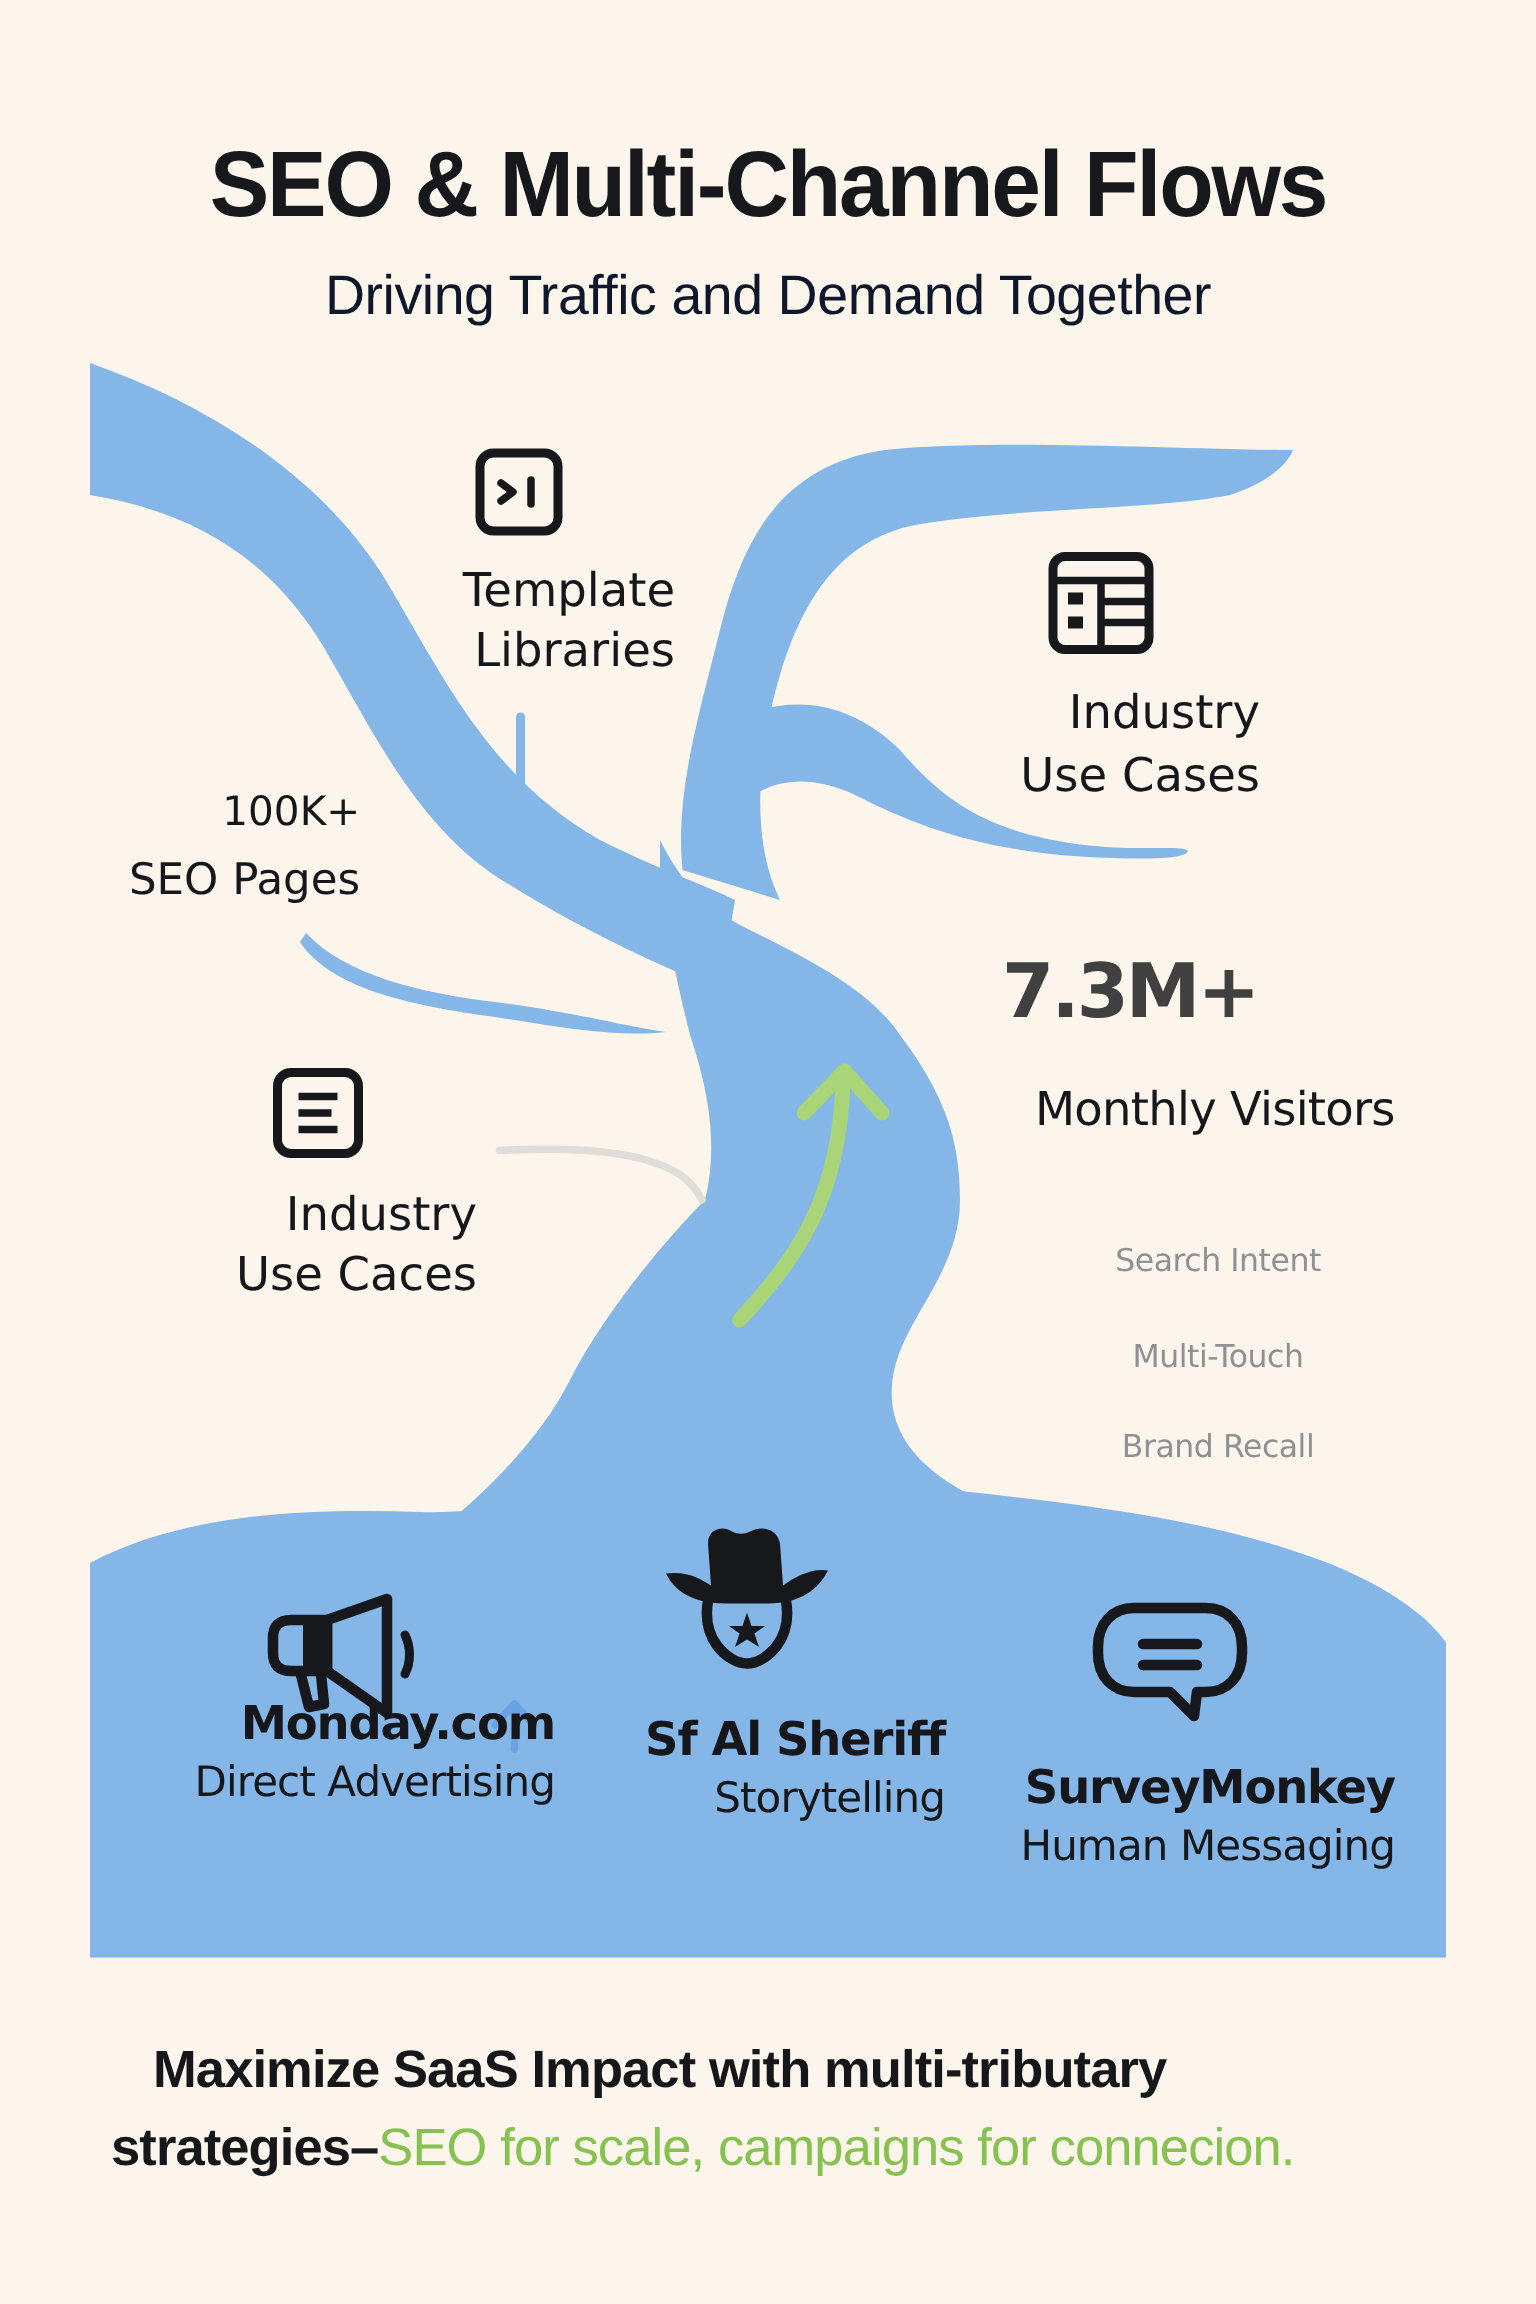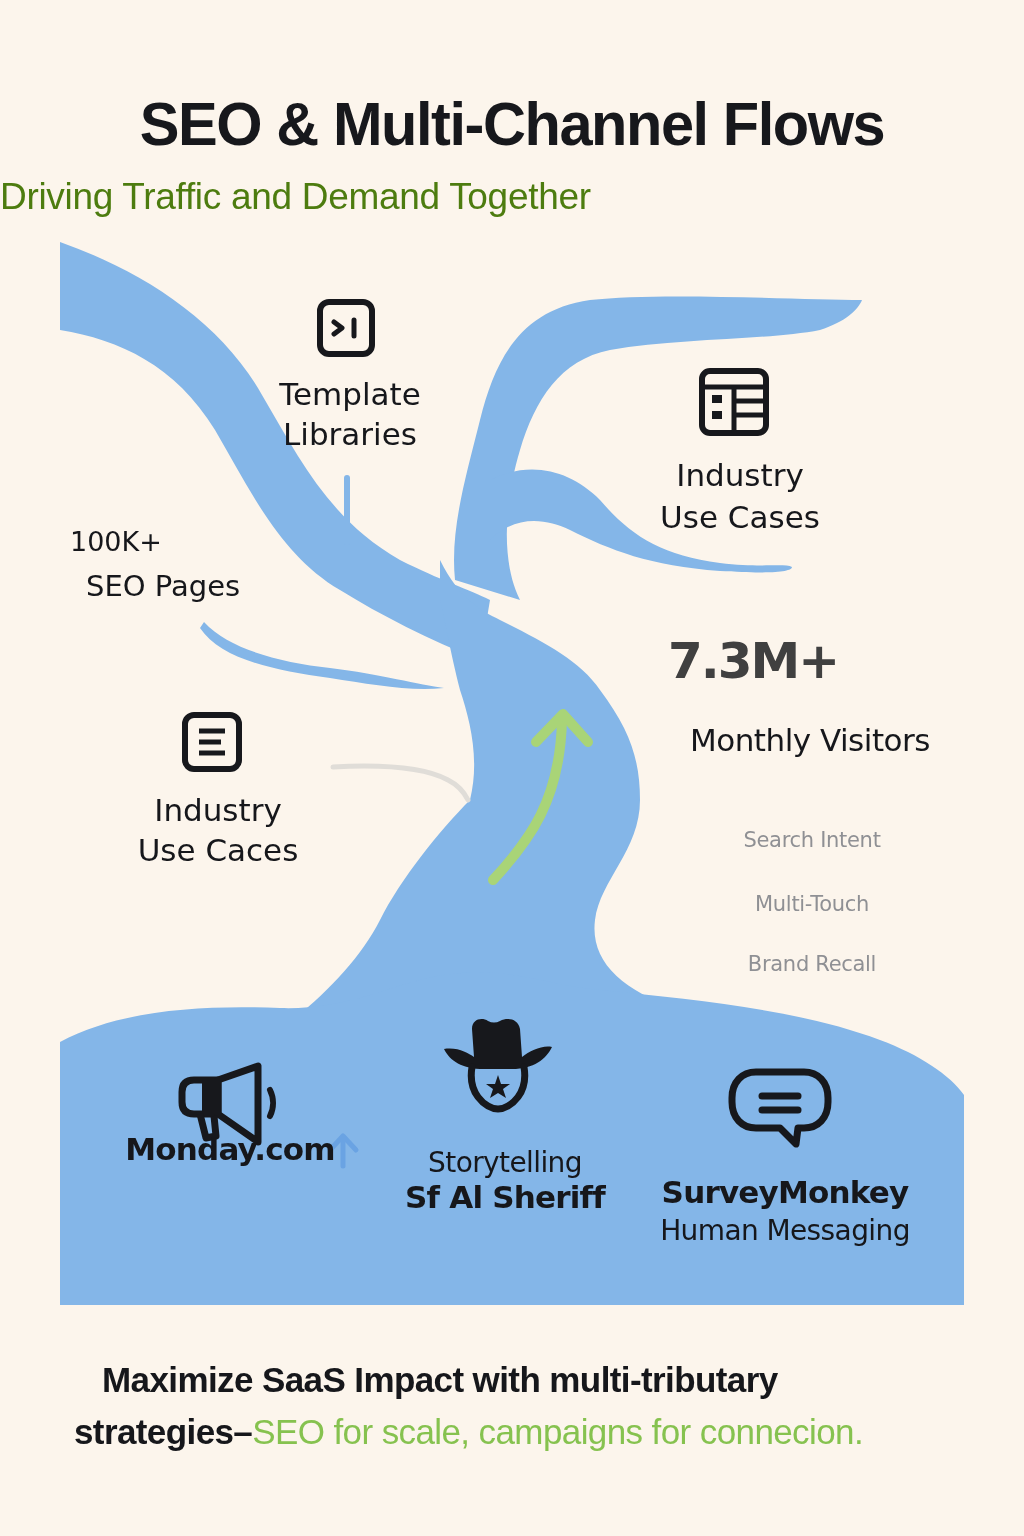--- a/index.html
+++ b/index.html
@@ -5,29 +5,29 @@
     * { margin: 0; padding: 0; box-sizing: border-box; }
     html, body { width: 1024px; height: 1536px; background: #fcf5ec; overflow: hidden; }
     body { position: relative; font-family: "Liberation Sans", "DejaVu Sans", sans-serif; color: #16171b; }
 
     .title {
       position: absolute; left: 0; top: 88px; width: 1024px; text-align: center;
       font-size: 62px; font-weight: 700; letter-spacing: -1.5px; color: #17181c;
       font-family: "Liberation Sans", sans-serif; transform: scaleX(0.96);
     }
     .subtitle {
-      position: absolute; left: 0; top: 176px; width: 1024px; text-align: left;
-      font-size: 37px; font-weight: 400; color: #4d7c0f; letter-spacing: -0.3px;
+      position: absolute; left: 0; top: 176px; width: 1024px; text-align: center;
+      font-size: 37px; font-weight: 400; color: #0f172a; letter-spacing: -0.3px;
       font-family: "Liberation Sans", sans-serif;
     }
 
     svg.river { position: absolute; left: 0; top: 0; width: 1024px; height: 1536px; }
 
     .label { position: absolute; text-align: center; color: #16171b; font-family: "DejaVu Sans", sans-serif; }
-    .label .line { display: block; }
+    .label .line { display: block; text-align: right; }
 
     .icon { position: absolute; }
 
     .stat-big {
       position: absolute; left: 668px; top: 632px; font-size: 50px; font-weight: 700;
       color: #404040; letter-spacing: -2px; font-family: "DejaVu Sans", sans-serif;
     }
     .stat-label {
       position: absolute; left: 690px; top: 722px; font-size: 31px; font-weight: 500;
       color: #16171b; font-family: "DejaVu Sans", sans-serif; letter-spacing: -0.5px;
@@ -141,32 +141,33 @@
   <svg width="112" height="86" viewBox="0 0 112 86">
     <path d="M10,30 C10,22 14,18 22,18 L46,18 L46,52 L22,52 C14,52 10,48 10,40 Z" fill="none" stroke="#17181c" stroke-width="7" stroke-linejoin="round"></path>
     <path d="M46,18 L86,4 L86,80 L46,52 Z" fill="none" stroke="#17181c" stroke-width="7" stroke-linejoin="round"></path>
     <rect x="30" y="18" width="18" height="34" fill="#17181c"></rect>
     <path d="M28,52 L34,76 L44,74 L42,54" fill="none" stroke="#17181c" stroke-width="7" stroke-linejoin="round"></path>
     <path d="M98,28 C102,36 102,46 98,54" fill="none" stroke="#17181c" stroke-width="6" stroke-linecap="round"></path>
   </svg>
 </div>
 <div class="label" style="left:90px; top:1131px; width:280px;">
   <span class="line channel-name">Monday.com</span>
+  <span class="line channel-sub">Direct Advertising</span>
 </div>
 
 <div class="icon" style="left:442px; top:1013px;">
   <svg width="112" height="100" viewBox="0 0 112 100">
     <path d="M2,36 C16,34 26,40 32,44 L30,16 C30,6 40,4 46,8 C50,10 54,10 58,8 C66,4 76,6 78,16 L80,44 C88,38 100,32 110,34 C104,46 92,56 70,56 L42,56 C20,56 8,48 2,36 Z" fill="#17181c"></path>
     <path d="M30,54 C28,66 30,76 36,84 C42,92 50,96 56,96 C62,96 70,92 76,84 C82,76 84,66 82,54" fill="none" stroke="#17181c" stroke-width="7" stroke-linecap="round"></path>
     <path d="M56,62 L59,71 L68,71 L61,76 L64,85 L56,80 L48,85 L51,76 L44,71 L53,71 Z" fill="#17181c"></path>
   </svg>
 </div>
 <div class="label" style="left:380px; top:1142px; width:250px;">
+  <span class="line channel-name">Sf Al Sheriff</span>
   <span class="line channel-sub">Storytelling</span>
-  <span class="line channel-name">Sf Al Sheriff</span>
 </div>
 
 <div class="icon" style="left:728px; top:1066px;">
   <svg width="104" height="90" viewBox="0 0 104 90">
     <path d="M28,6 L76,6 C90,6 100,16 100,32 L100,36 C100,52 90,62 76,62 L70,62 L68,78 L52,62 L28,62 C14,62 4,52 4,36 L4,32 C4,16 14,6 28,6 Z" fill="none" stroke="#17181c" stroke-width="7" stroke-linejoin="round"></path>
     <line x1="34" y1="30" x2="70" y2="30" stroke="#17181c" stroke-width="7" stroke-linecap="round"></line>
     <line x1="34" y1="44" x2="70" y2="44" stroke="#17181c" stroke-width="7" stroke-linecap="round"></line>
   </svg>
 </div>
 <div class="label" style="left:640px; top:1174px; width:290px;">

